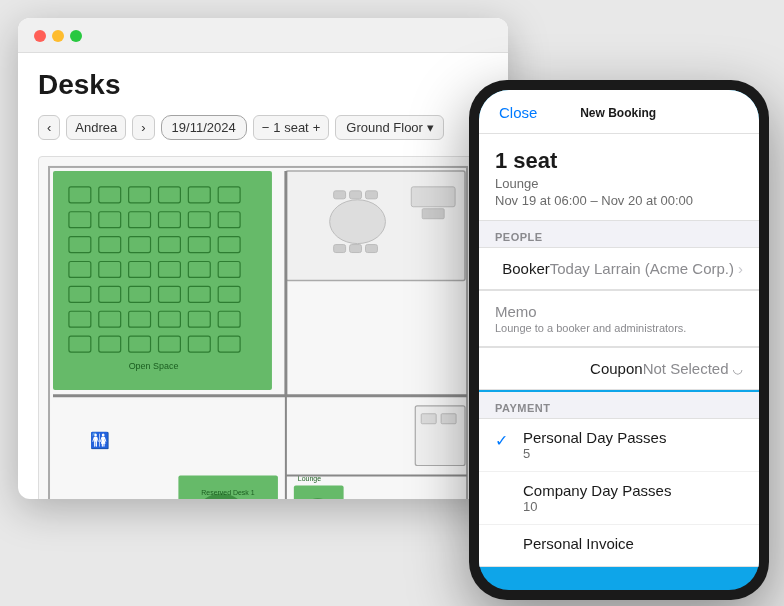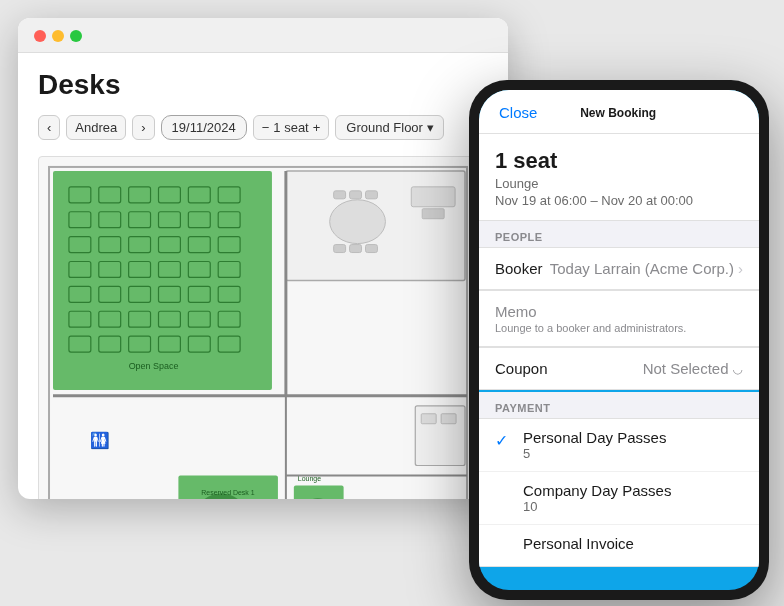--- a/index.html
+++ b/index.html
@@ -215,21 +215,21 @@
     .form-group {
       background: #ffffff;
       border-top: 1px solid #e0e0e0;
       border-bottom: 1px solid #e0e0e0;
       margin-bottom: 0;
     }
 
     .form-row {
       display: flex;
       align-items: center;
-      justify-content: space-between;
+      justify-content: flex-end;
       padding: 12px 16px;
       border-bottom: 1px solid #f0f0f0;
       background: #ffffff;
       cursor: pointer;
     }
 
     .form-row:last-child {
       border-bottom: none;
     }
 

